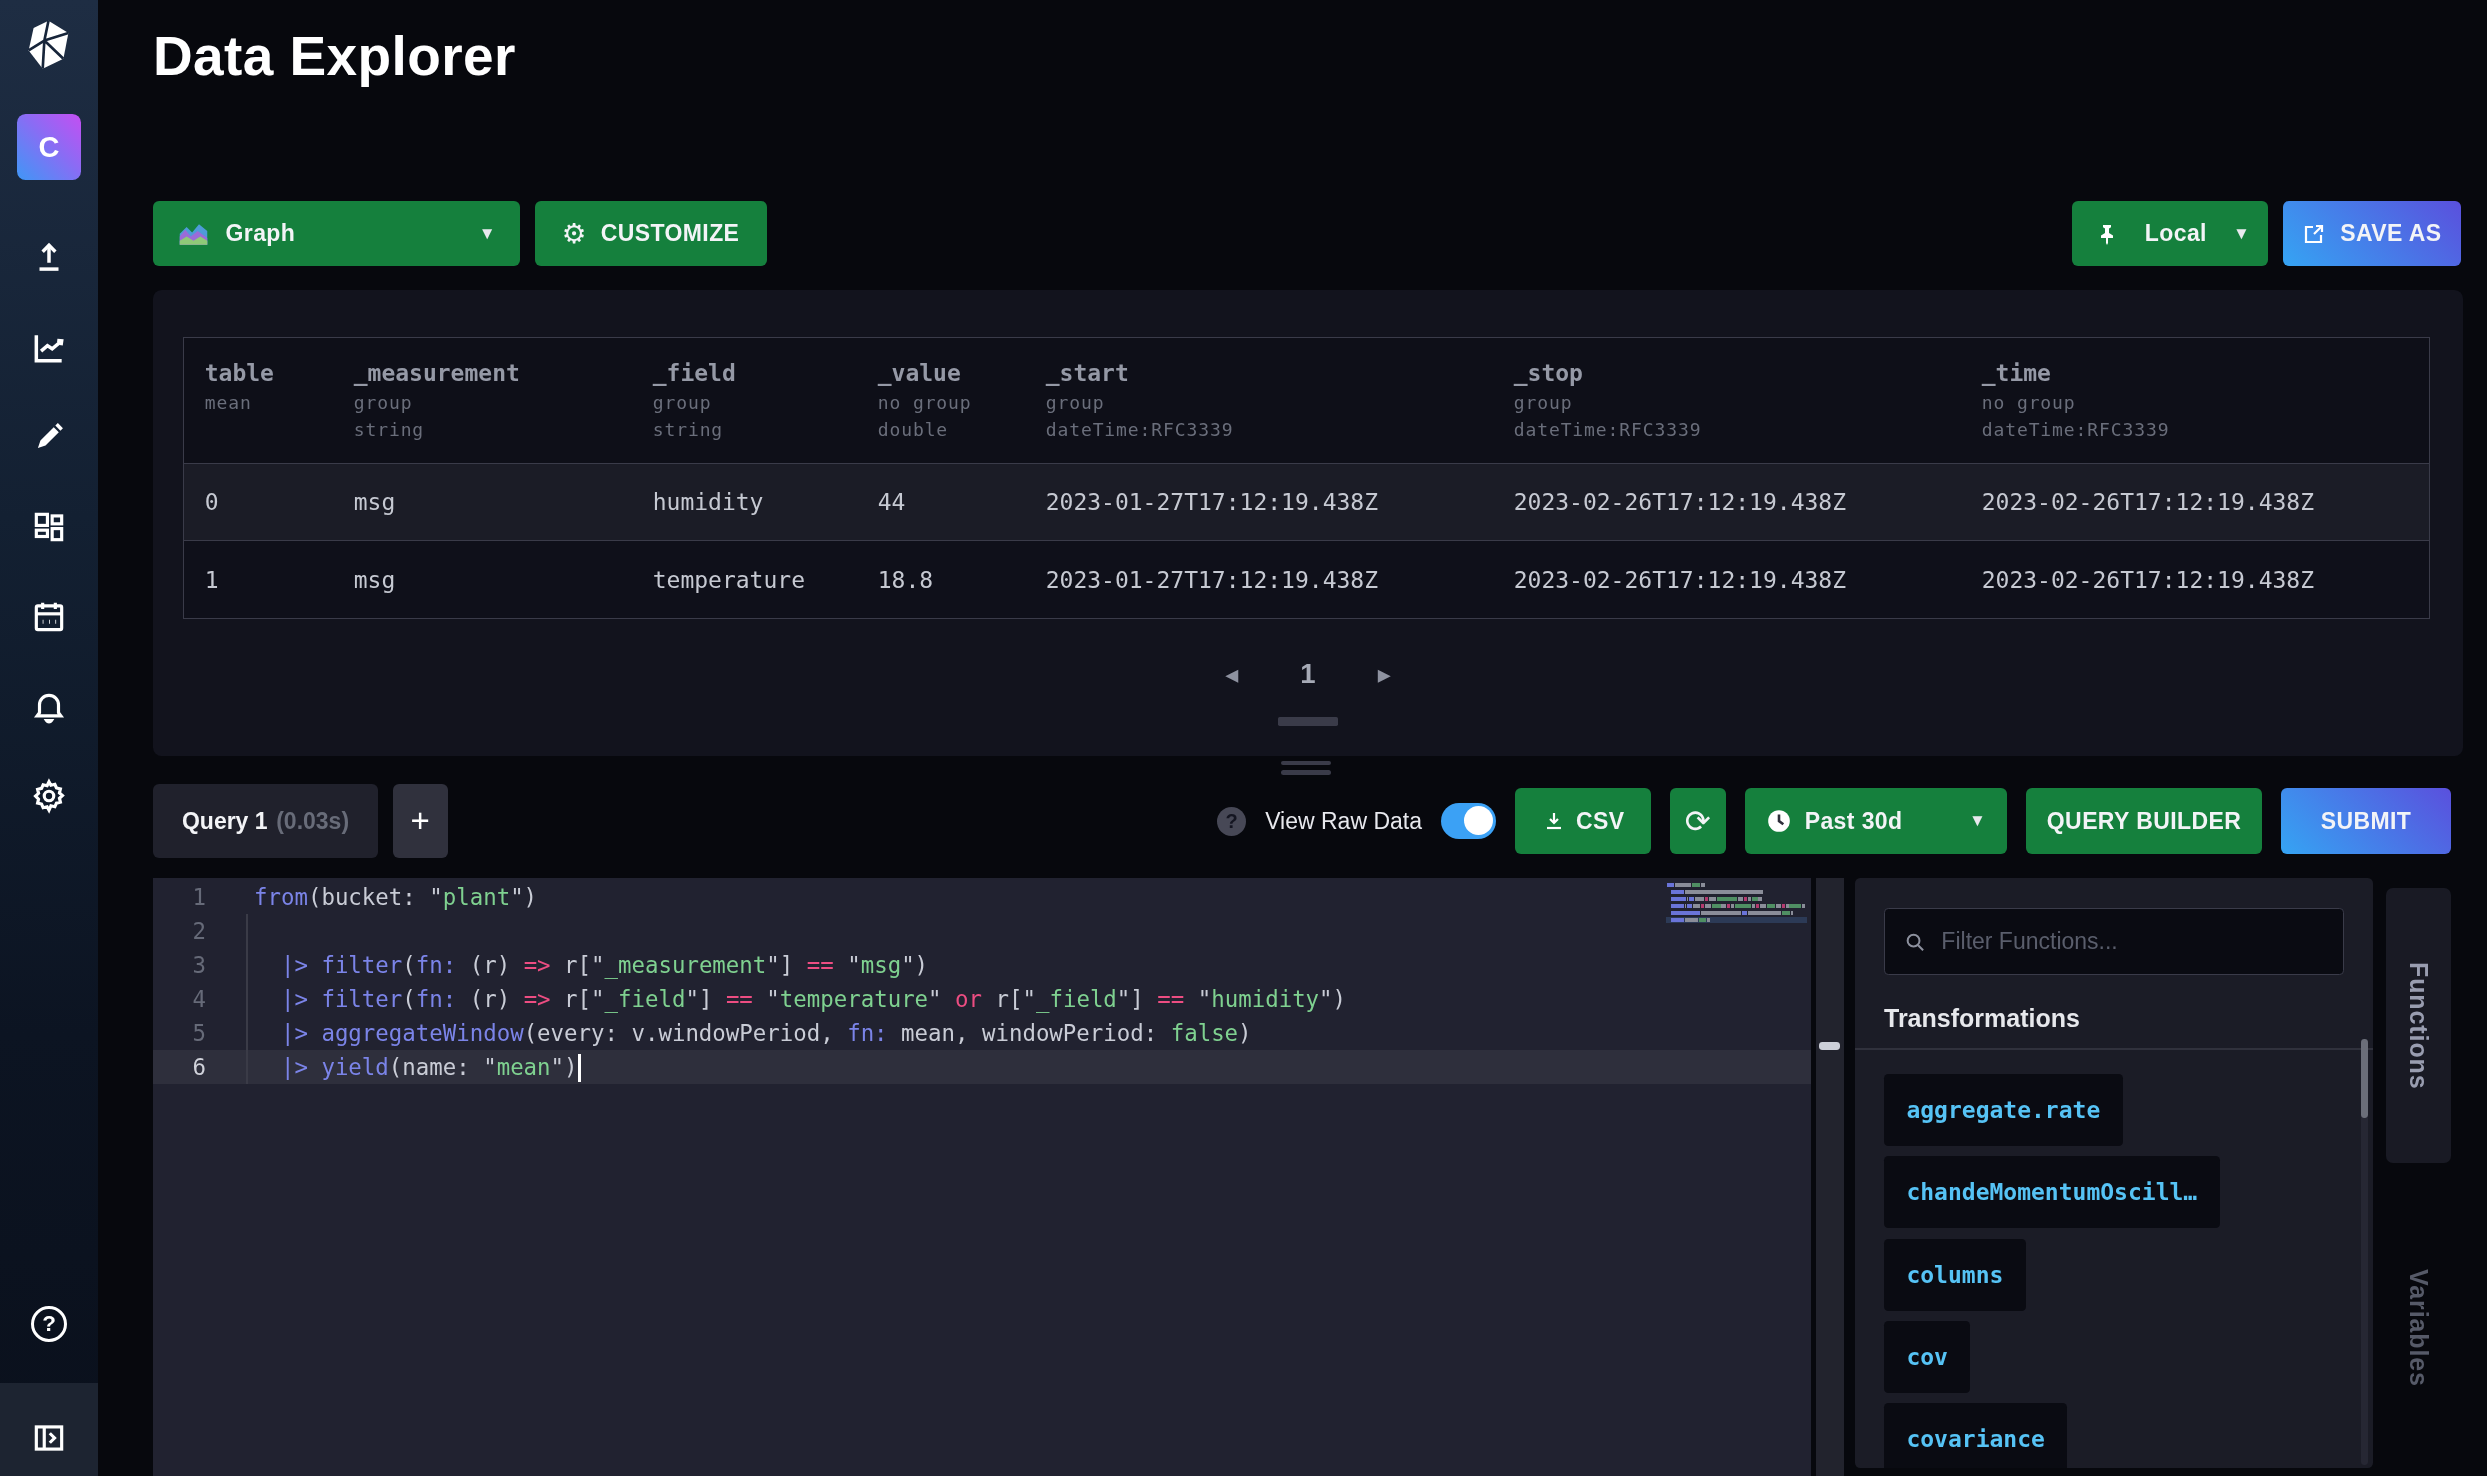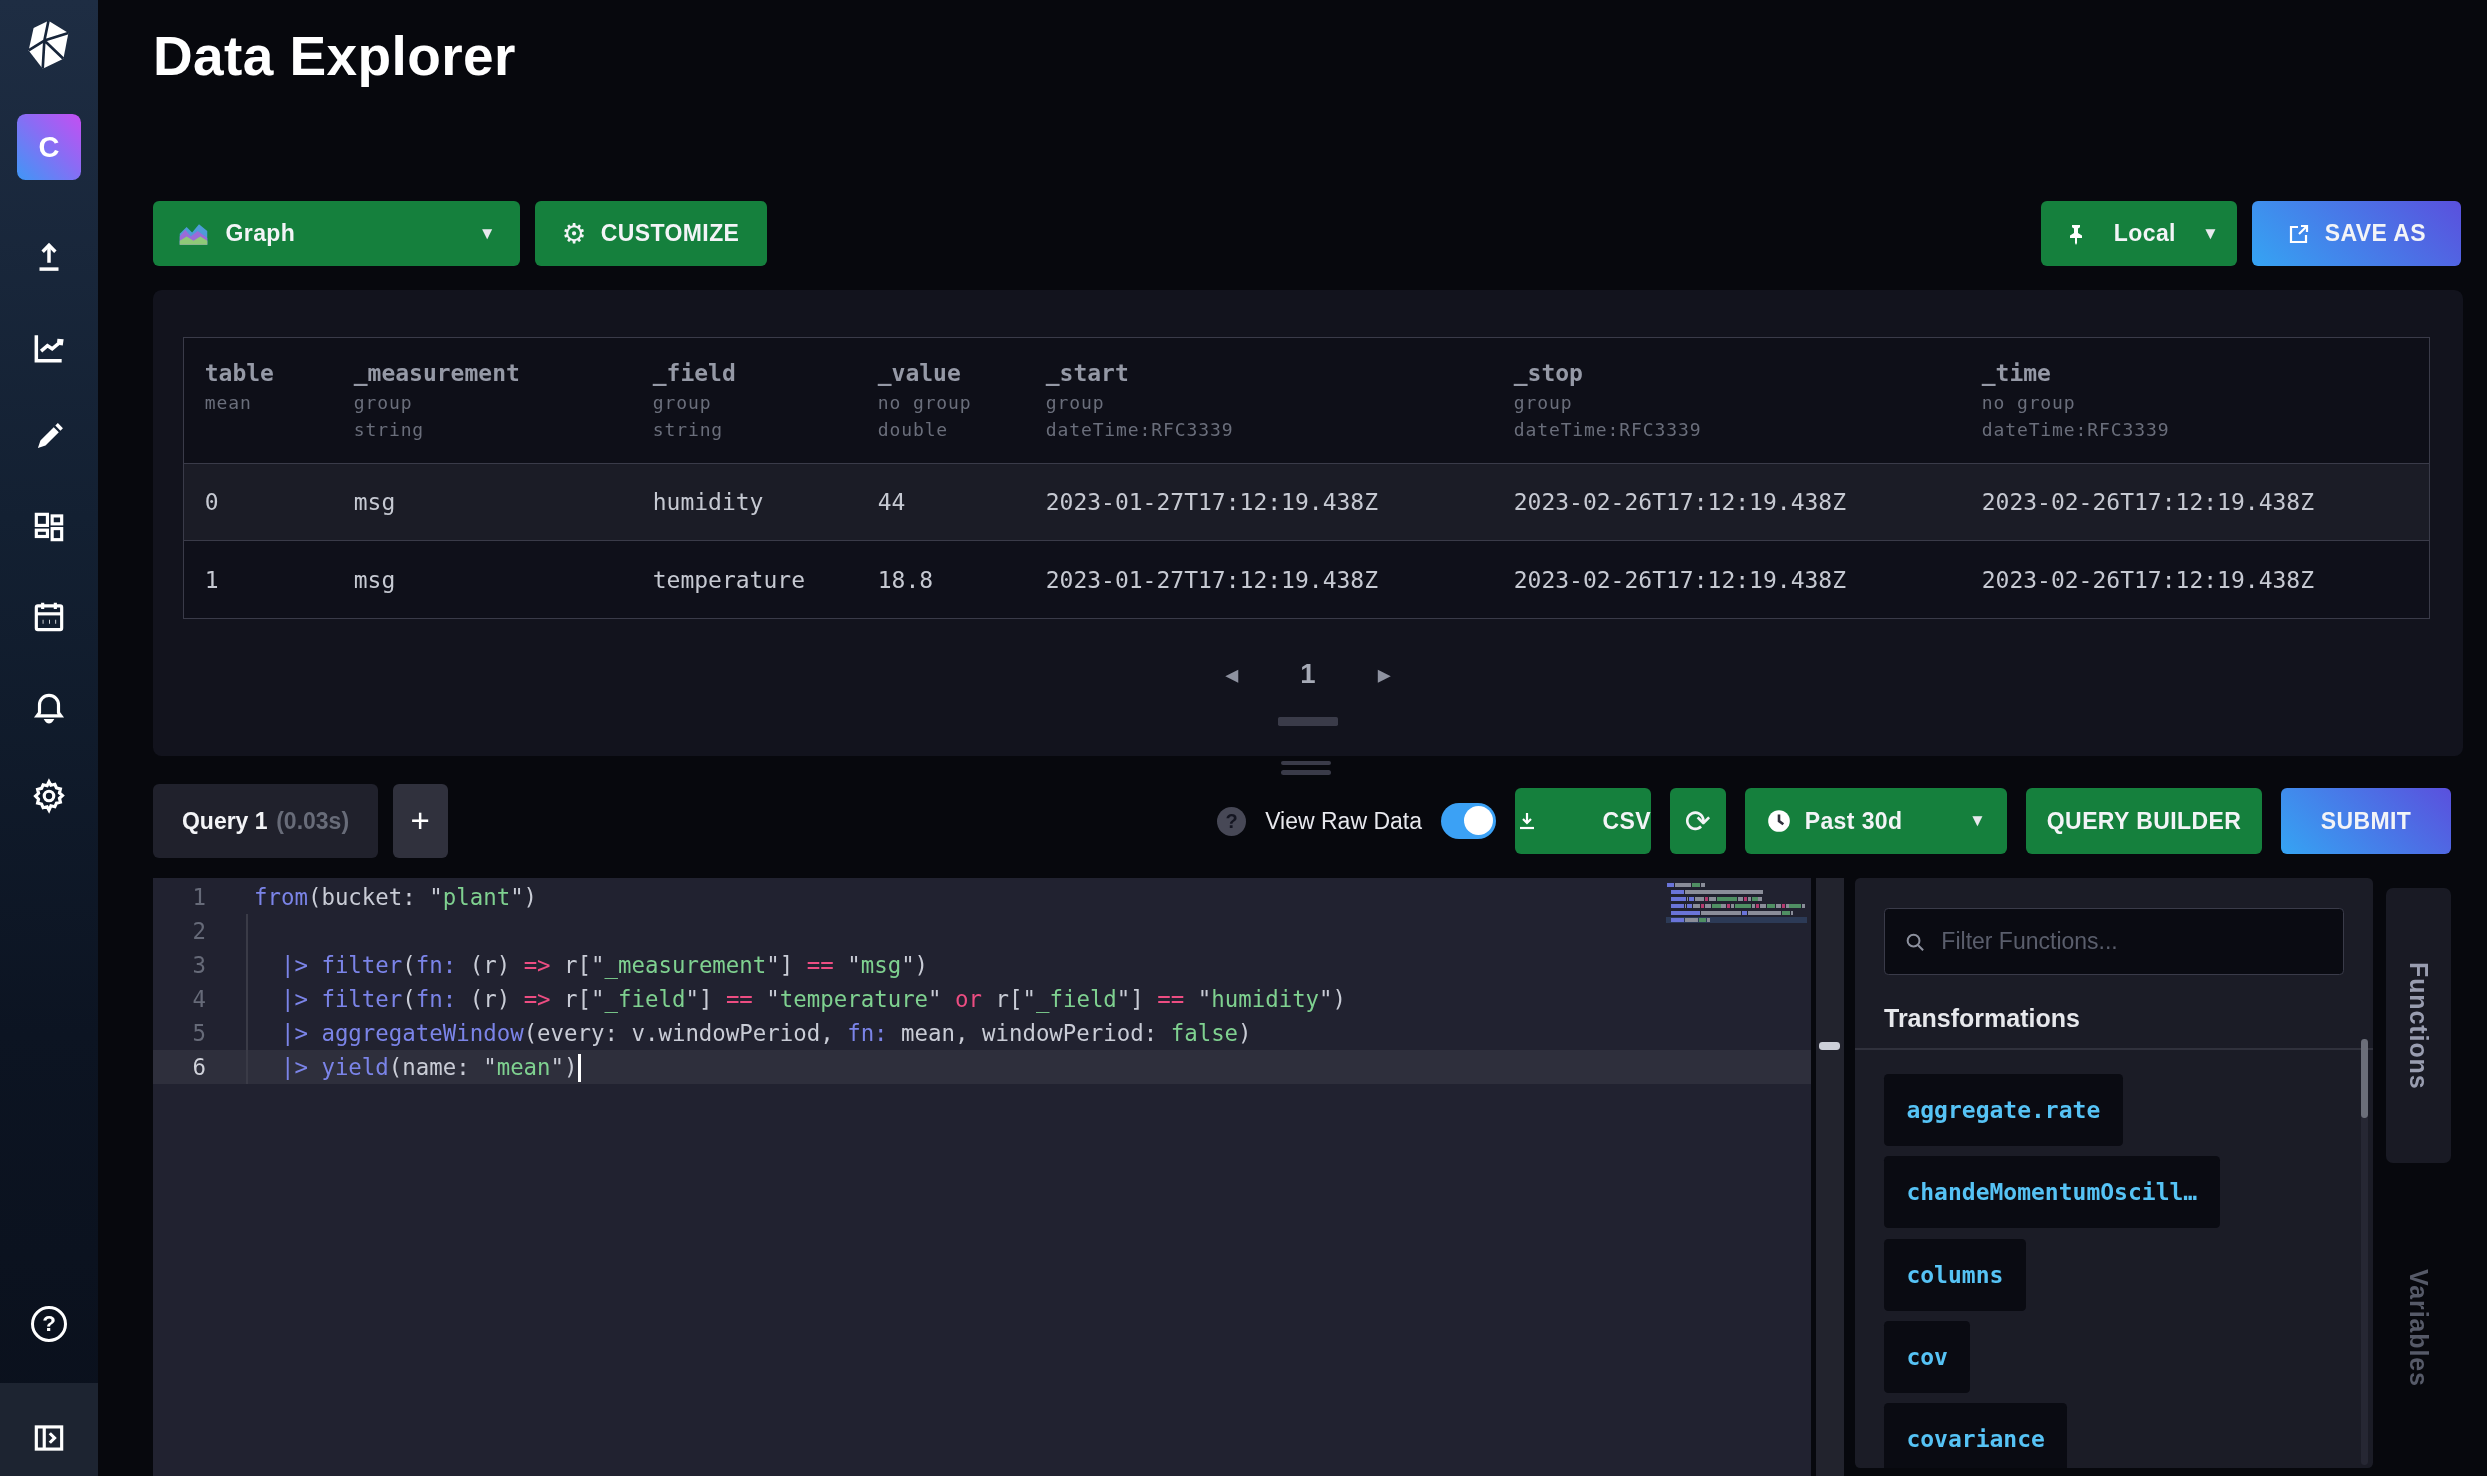--- a/index.html
+++ b/index.html
@@ -25,21 +25,21 @@
   
   .toolbar { position:absolute; left:153px; top:201px; right:26px; height:65px; display:flex; justify-content:space-between; }
   .tb-group { display:flex; gap:14.6px; }
   .btn { height:65px; background:#15803d; border-radius:6px; display:flex; align-items:center;
     font-size:23px; font-weight:bold; color:#f3f4f7; letter-spacing:0.4px; cursor:default; }
   .btn .caret { font-size:17px; color:#e8e9ee; margin-left:auto; }
   .dd-graph { width:367px; padding:0 24px; gap:15.5px; }
   .btn-customize { width:232px; justify-content:center; gap:13.8px; }
   .dd-local { width:196px; padding:0 22.4px; gap:26px; }
   .btn-gradient { background:linear-gradient(45deg,#35a4f3 0%,#5a50dd 100%); }
-  .btn-saveas { width:209px; justify-content:center; gap:13.8px; }
+  .btn-saveas { width:178px; justify-content:center; gap:13.8px; }
   .gear-glyph { font-size:27.5px; font-weight:normal; }
   
   .viz-panel { position:absolute; left:153px; top:290px; width:2310px; height:466px; background:#12131d; border-radius:8.6px; }
   .raw-table { position:absolute; left:30px; top:47px; width:2247px; border:1.7px solid #3a3b49; font-family:"DejaVu Sans Mono", monospace; }
   .t-head { display:grid; grid-template-columns:149px 299px 225px 168px 468px 468px 1fr; background:#0e0f18; height:126px; border-bottom:1.7px solid #3a3b49; }
   .th { padding:22.4px 0 0 20.7px; }
   .th-name { font-size:23px; font-weight:bold; color:#9599a6; }
   .th-meta { font-size:18px; color:#6a6e7b; margin-top:6px; letter-spacing:0.9px; }
   .t-body .tr { display:grid; grid-template-columns:149px 299px 225px 168px 468px 468px 1fr; height:77px; align-items:center; }
   .t-body .tr:nth-child(1) { background:#1b1c26; border-bottom:1.7px solid #3a3b49; }
@@ -57,21 +57,21 @@
   .query-bar { position:absolute; left:153px; top:788px; right:36px; height:66px; display:flex; justify-content:space-between; align-items:center; }
   .qb-left { display:flex; gap:14.6px; height:74px; }
   .query-tab { width:225px; background:#20212c; border-radius:6px; display:flex; align-items:center; justify-content:center; font-size:23px; font-weight:bold; }
   .query-time { color:#686c79; margin-left:8.6px; font-weight:bold; }
   .add-tab { width:55px; background:#30313d; border-radius:6px; display:flex; align-items:center; justify-content:center; font-size:33px; font-weight:normal; color:#fff; }
   .qb-right { display:flex; gap:19px; align-items:center; height:66px; }
   .help-q { width:29px; height:29px; border-radius:50%; background:#474856; color:#141521; font-size:20px; font-weight:bold; display:flex; align-items:center; justify-content:center; }
   .raw-label { font-size:23px; color:#e8e9ee; }
   .toggle { width:55px; height:36px; border-radius:18px; background:#3ba1f5; position:relative; }
   .toggle .knob { position:absolute; right:3.4px; top:3.4px; width:29px; height:29px; border-radius:50%; background:#fff; }
-  .btn-csv { width:136px; justify-content:space-between; gap:10.3px; height:66px; }
+  .btn-csv { width:136px; justify-content:center; gap:10.3px; height:66px; }
   .btn-refresh { width:56px; justify-content:center; height:66px; font-size:31px; font-weight:normal; }
   .dd-range { width:262px; padding:0 20.7px; gap:13px; height:66px; }
   .btn-builder { width:236px; justify-content:center; height:66px; }
   .btn-submit { width:170px; justify-content:center; height:66px; }
   
   .editor { position:absolute; left:153px; top:878px; width:1658px; height:599px; background:#212230; font-family:"DejaVu Sans Mono", monospace; }
   .code-line { position:relative; height:34px; line-height:34px; font-size:22.4px; white-space:pre; }
   .code-line .ln { position:absolute; left:0; width:53px; text-align:right; color:#666a78; }
   .code-line .code { position:absolute; left:101px; }
   .code-line.active { background:#2e2f3c; }

